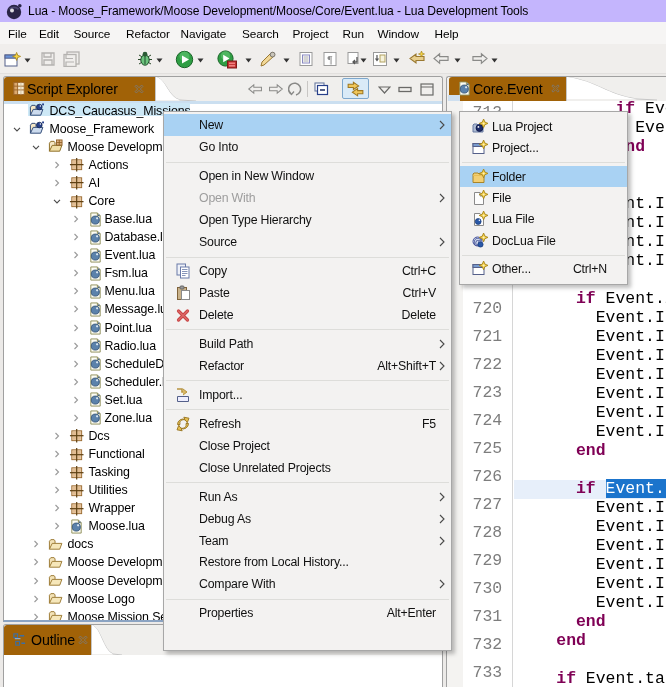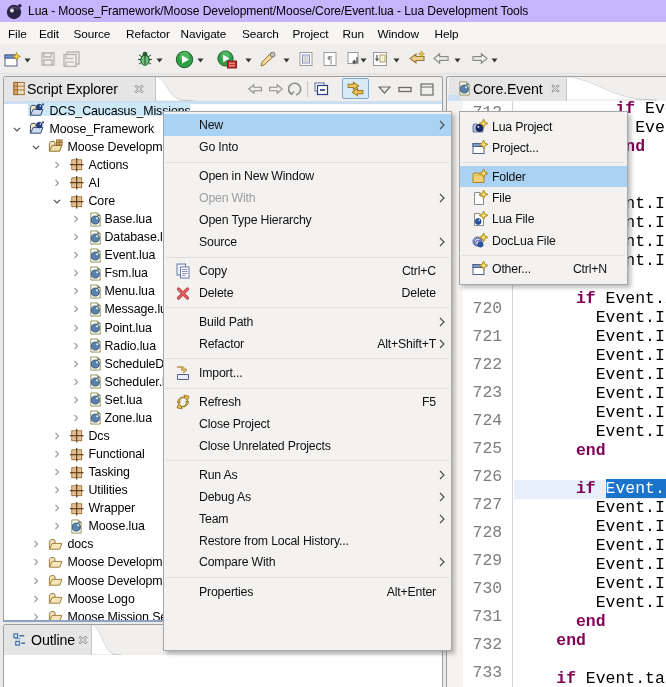--- a/index.html
+++ b/index.html
@@ -3,21 +3,21 @@
 *{margin:0;padding:0;box-sizing:border-box;}
 html,body{width:666px;height:687px;overflow:hidden;background:#eceae8;font-family:"Liberation Sans",sans-serif;}
 .abs{position:absolute;}
 #titlebar{position:absolute;left:0;top:0;width:666px;height:22px;background:#c4b5fd;}
 #titlebar span{position:absolute;left:28px;top:4px;font-size:12.1px;letter-spacing:-0.1px;color:#000;}
 #menubar{position:absolute;left:0;top:22px;width:666px;height:22px;background:#f6f5f4;}
 #menubar span{position:absolute;top:4.5px;font-size:11.8px;letter-spacing:-0.1px;color:#000;}
 #toolbar{position:absolute;left:0;top:44px;width:666px;height:30px;background:#f0eeec;border-bottom:1px solid #e2e0de;}
 .pane{position:absolute;background:#fff;border:1px solid #a0a0a0;border-radius:3px 3px 0 0;overflow:hidden;}
 .phead{position:absolute;left:0;top:0;right:0;height:24px;background:#f0efed;border-radius:3px 3px 0 0;}
-.ptab{position:absolute;left:0;top:0;height:24px;background:#e5e5e5;border-right:1px solid #c6c6c6;border-radius:3px 0 0 0;}
+.ptab{position:absolute;left:0;top:0;height:24px;background:#a16207;border-right:1px solid #c6c6c6;border-radius:3px 0 0 0;}
 .ptab .ttext{position:absolute;top:4px;font-size:14.2px;letter-spacing:-0.15px;color:#000;white-space:nowrap;}
 .bluestrip{position:absolute;left:0;right:0;top:24px;height:3px;background:#cbdff0;}
 .trow{position:absolute;height:18px;display:flex;align-items:center;white-space:nowrap;font-size:12.4px;letter-spacing:-0.1px;color:#000;}
 .tsel{position:absolute;background:#cde8f6;}
 #ctxmenu,#submenu{position:absolute;background:#f3f2f1;border:1px solid #a7a7a7;box-shadow:3px 3px 4px rgba(0,0,0,0.25);z-index:50;font-size:12.3px;letter-spacing:-0.18px;color:#111;}
 .mrow{position:relative;display:flex;align-items:center;}
 .mrow .lbl{position:absolute;left:35px;white-space:nowrap;}
 .mrow .sc{position:absolute;right:15px;white-space:nowrap;}
 .mrow .mic{position:absolute;left:11px;width:16px;height:16px;}
 .mrow.hl{background:#a9d2f3;}
@@ -742,20 +742,27 @@
     <div class="msep" style="height:7.2px"></div>
     <div class="mrow" style="height:21.9px">
       <svg class="mic" viewBox="0 0 16 16">
         <use href="#i-copy"></use>
       </svg>
       <span class="lbl">Copy</span>
       <span class="sc">Ctrl+C</span>
     </div>
     <div class="mrow" style="height:21.9px">
       <svg class="mic" viewBox="0 0 16 16">
+        <use href="#i-paste"></use>
+      </svg>
+      <span class="lbl">Paste</span>
+      <span class="sc">Ctrl+V</span>
+    </div>
+    <div class="mrow" style="height:21.9px">
+      <svg class="mic" viewBox="0 0 16 16">
         <use href="#i-del"></use>
       </svg>
       <span class="lbl">Delete</span>
       <span class="sc">Delete</span>
     </div>
     <div class="msep" style="height:7.2px"></div>
     <div class="mrow" style="height:21.9px">
       <span class="lbl">Build Path</span>
       <svg style="position:absolute;right:6px;top:50%;margin-top:-5px" width="6" height="10" viewBox="0 0 6 10">
         <path d="M1 1 L5 5 L1 9" fill="none" stroke="#4a4a4a" stroke-width="1.1"></path>

